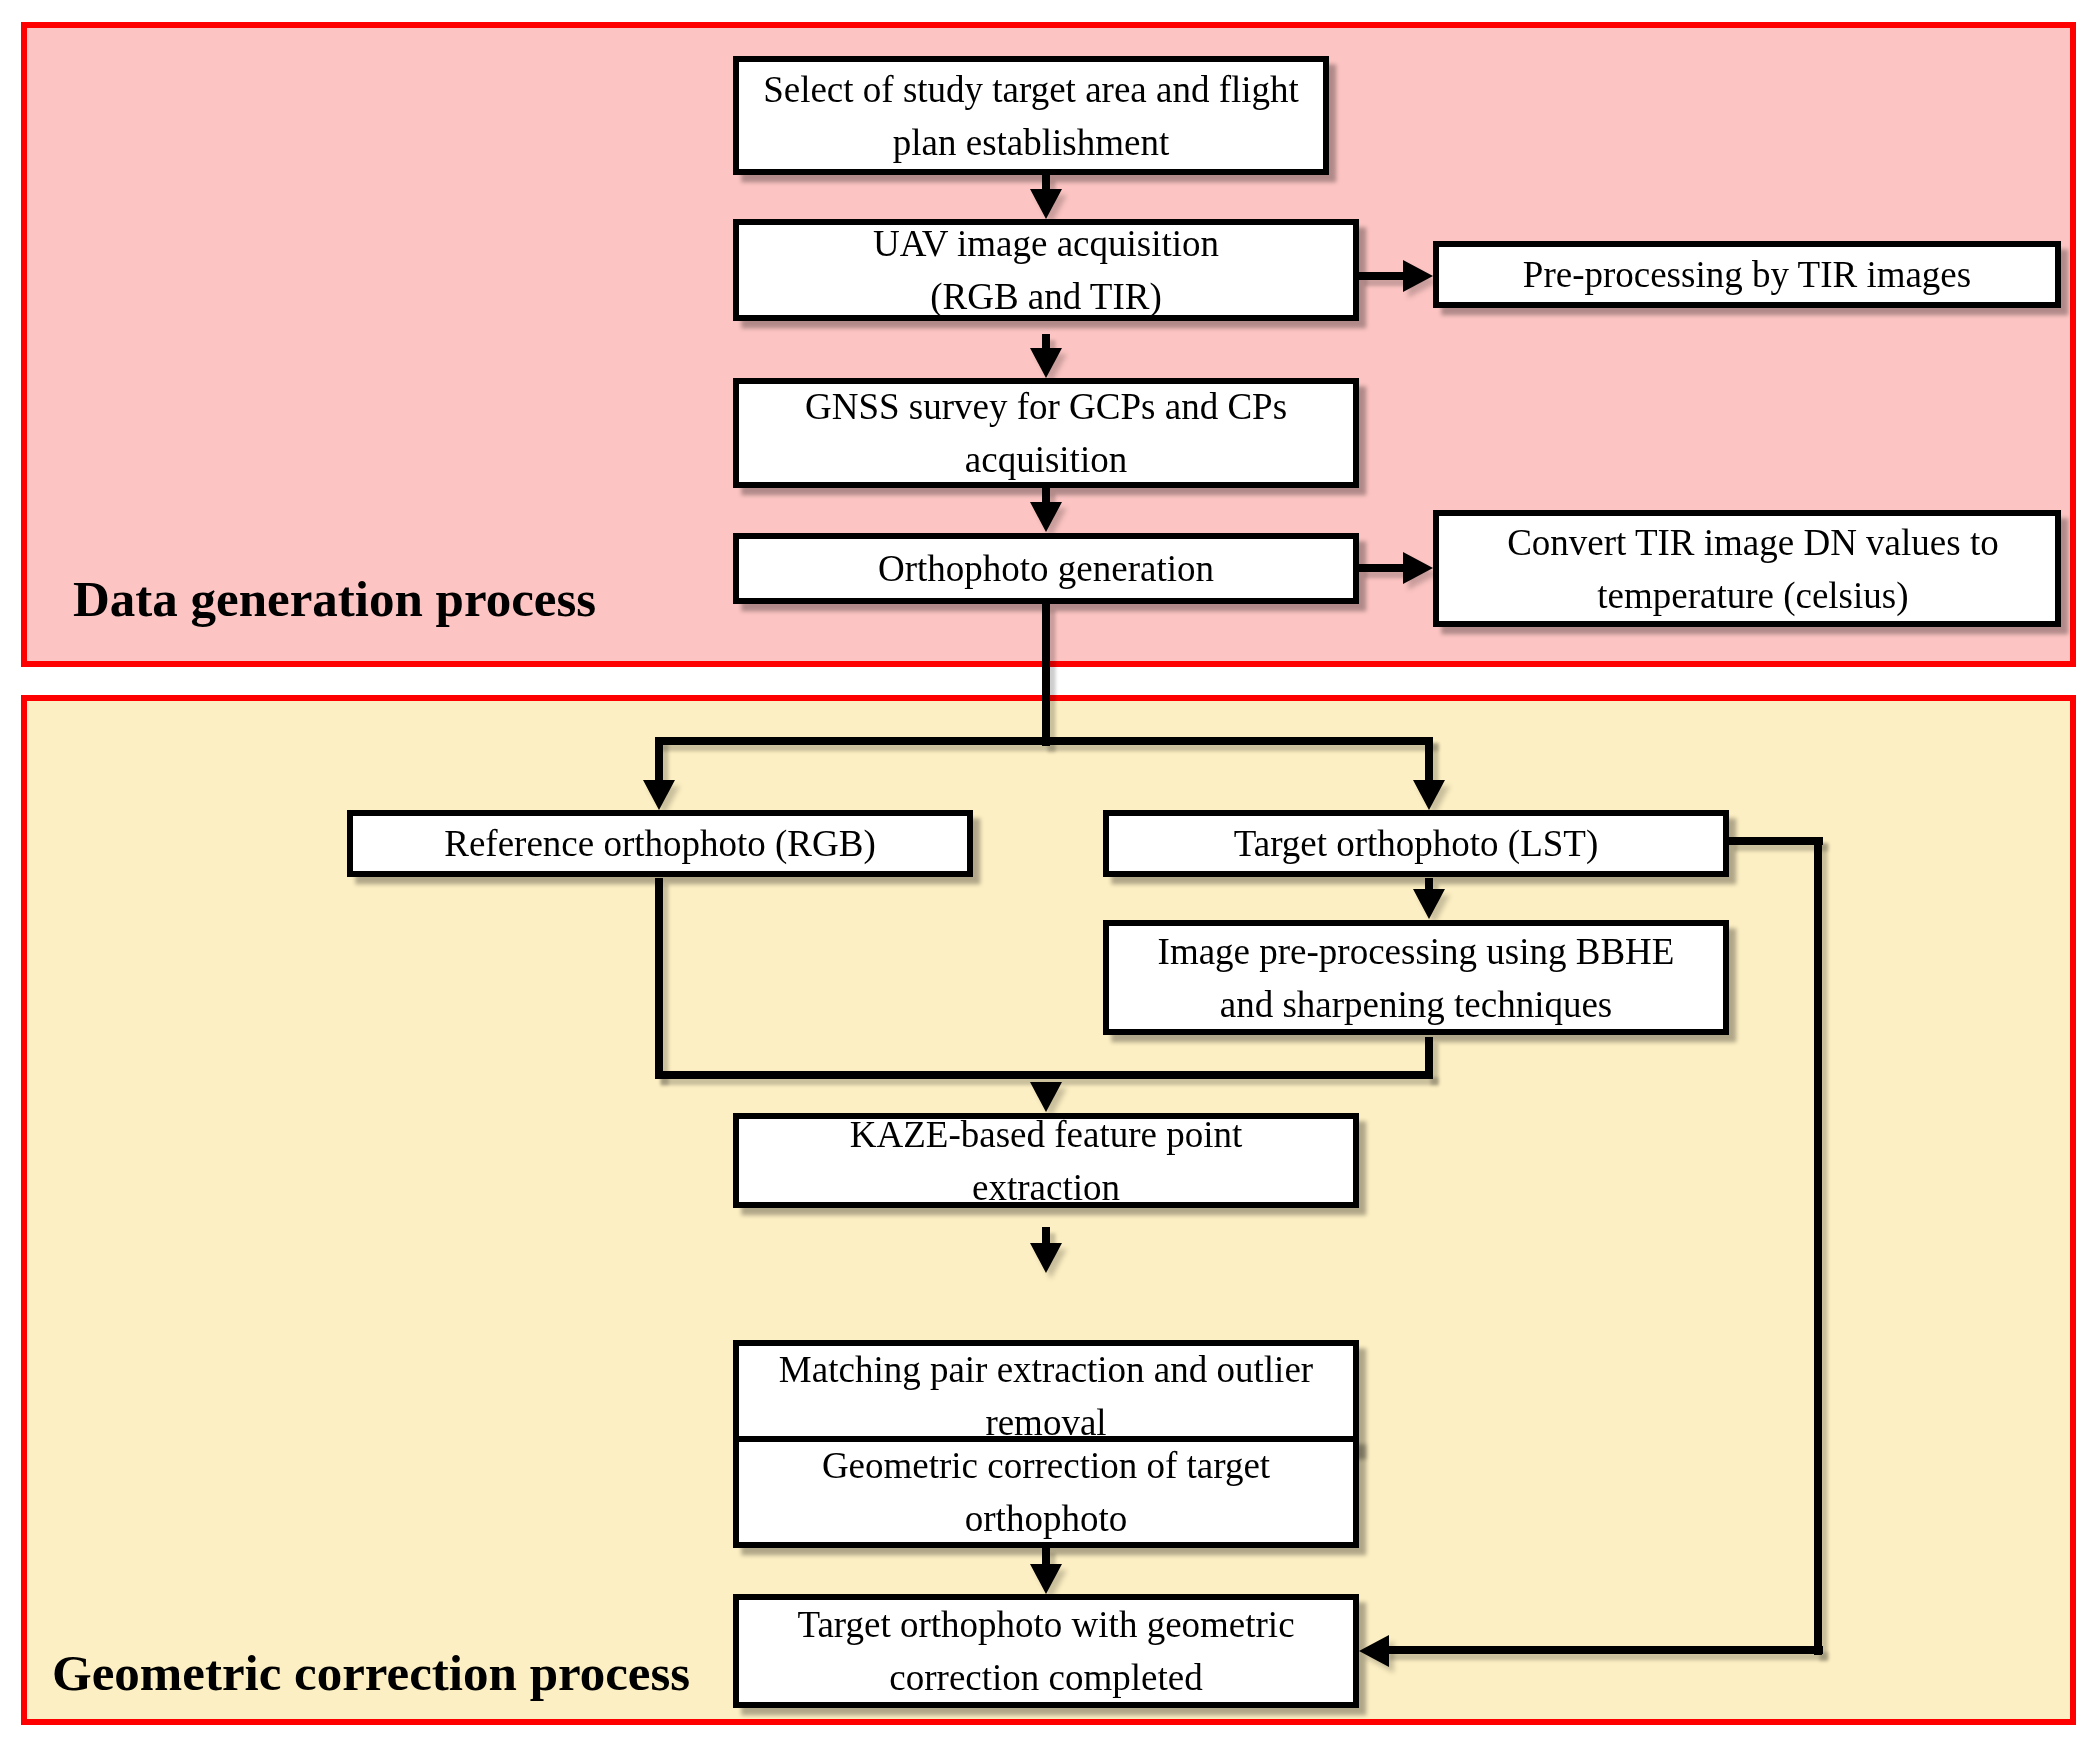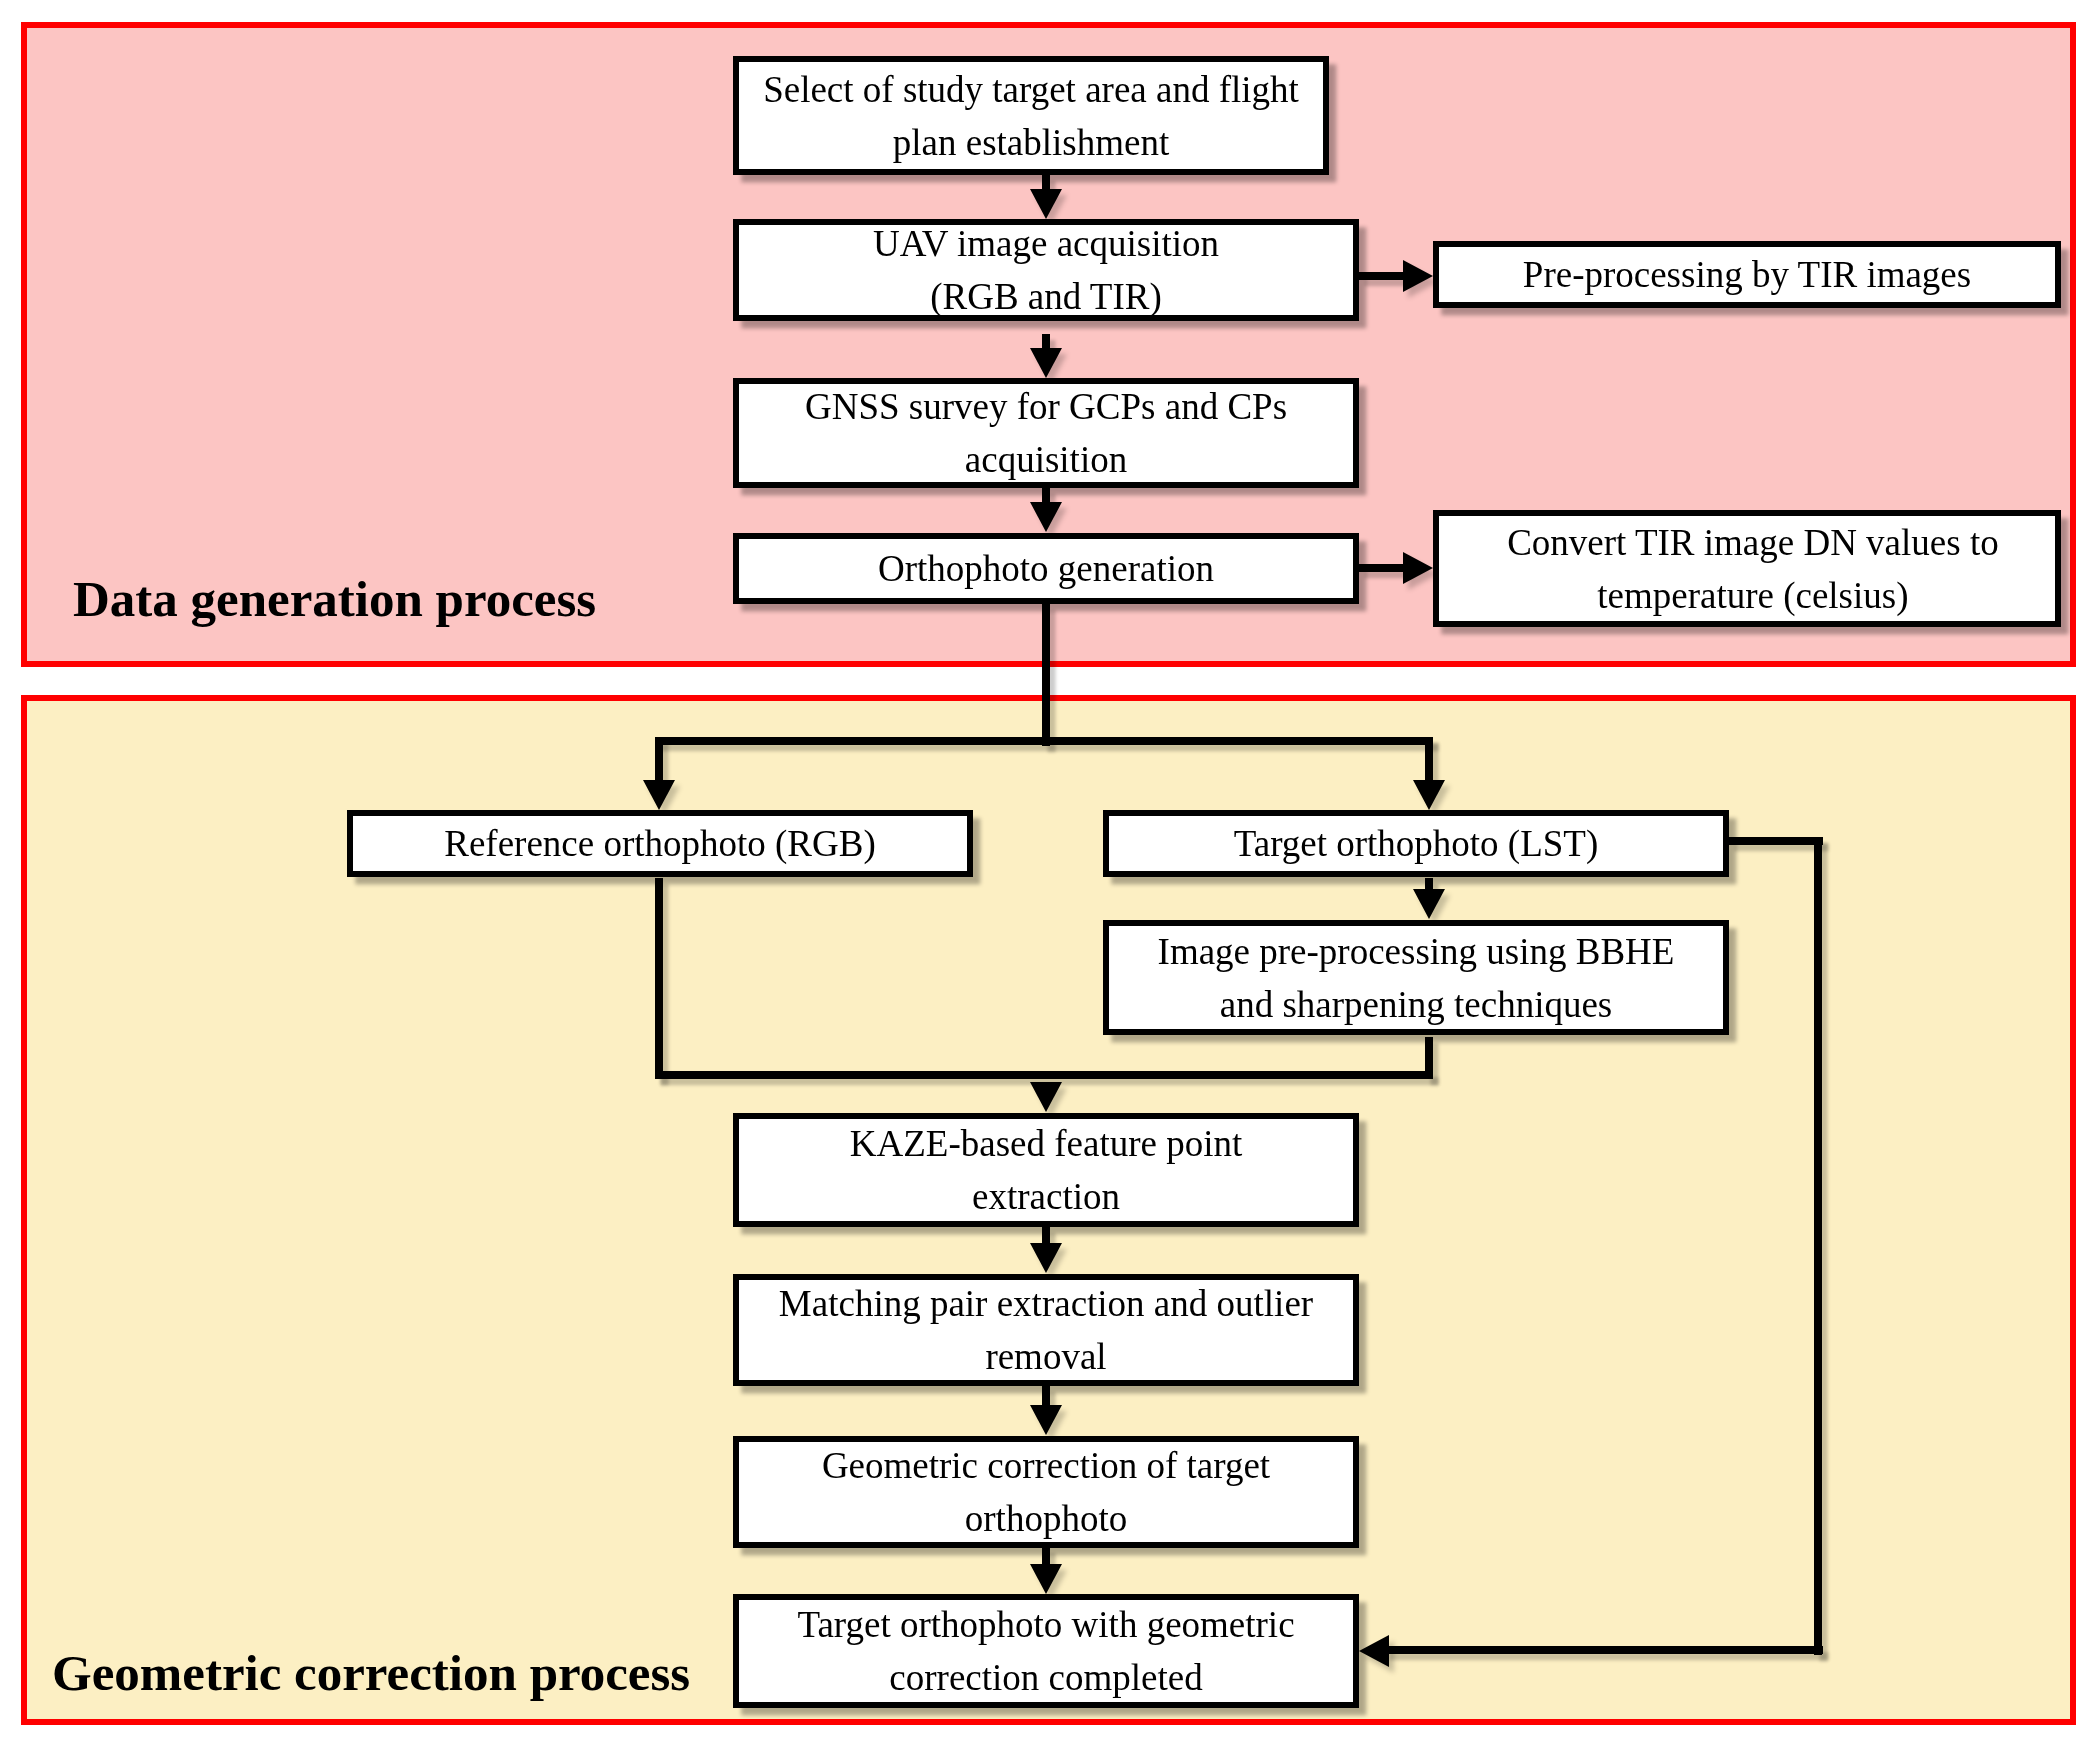--- a/index.html
+++ b/index.html
@@ -102,23 +102,23 @@
   <div class="node" style="left:733px;top:378px;width:626px;height:110px;">GNSS survey for GCPs and CPs
 acquisition</div>
   <div class="node" style="left:733px;top:533px;width:626px;height:71px;">Orthophoto generation</div>
   <div class="node" style="left:1433px;top:510px;width:628px;height:117px;padding-left:16px;">Convert TIR image DN values to
 temperature (celsius)</div>
 
   <div class="node" style="left:347px;top:810px;width:626px;height:67px;">Reference orthophoto (RGB)</div>
   <div class="node" style="left:1103px;top:810px;width:626px;height:67px;">Target orthophoto (LST)</div>
   <div class="node" style="left:1103px;top:920px;width:626px;height:115px;">Image pre-processing using BBHE
 and sharpening techniques</div>
-  <div class="node" style="left:733px;top:1113px;width:626px;height:114px;">KAZE-based feature point
+  <div class="node" style="left:733px;top:1113px;width:626px;height:95px;">KAZE-based feature point
 extraction</div>
-  <div class="node" style="left:733px;top:1274px;width:626px;height:112px;">Matching pair extraction and outlier
+  <div class="node" style="left:733px;top:1340px;width:626px;height:112px;">Matching pair extraction and outlier
 removal</div>
   <div class="node" style="left:733px;top:1436px;width:626px;height:112px;">Geometric correction of target
 orthophoto</div>
   <div class="node" style="left:733px;top:1594px;width:626px;height:114px;">Target orthophoto with geometric
 correction completed</div>
 
 </div>
 
 
 </body></html>

